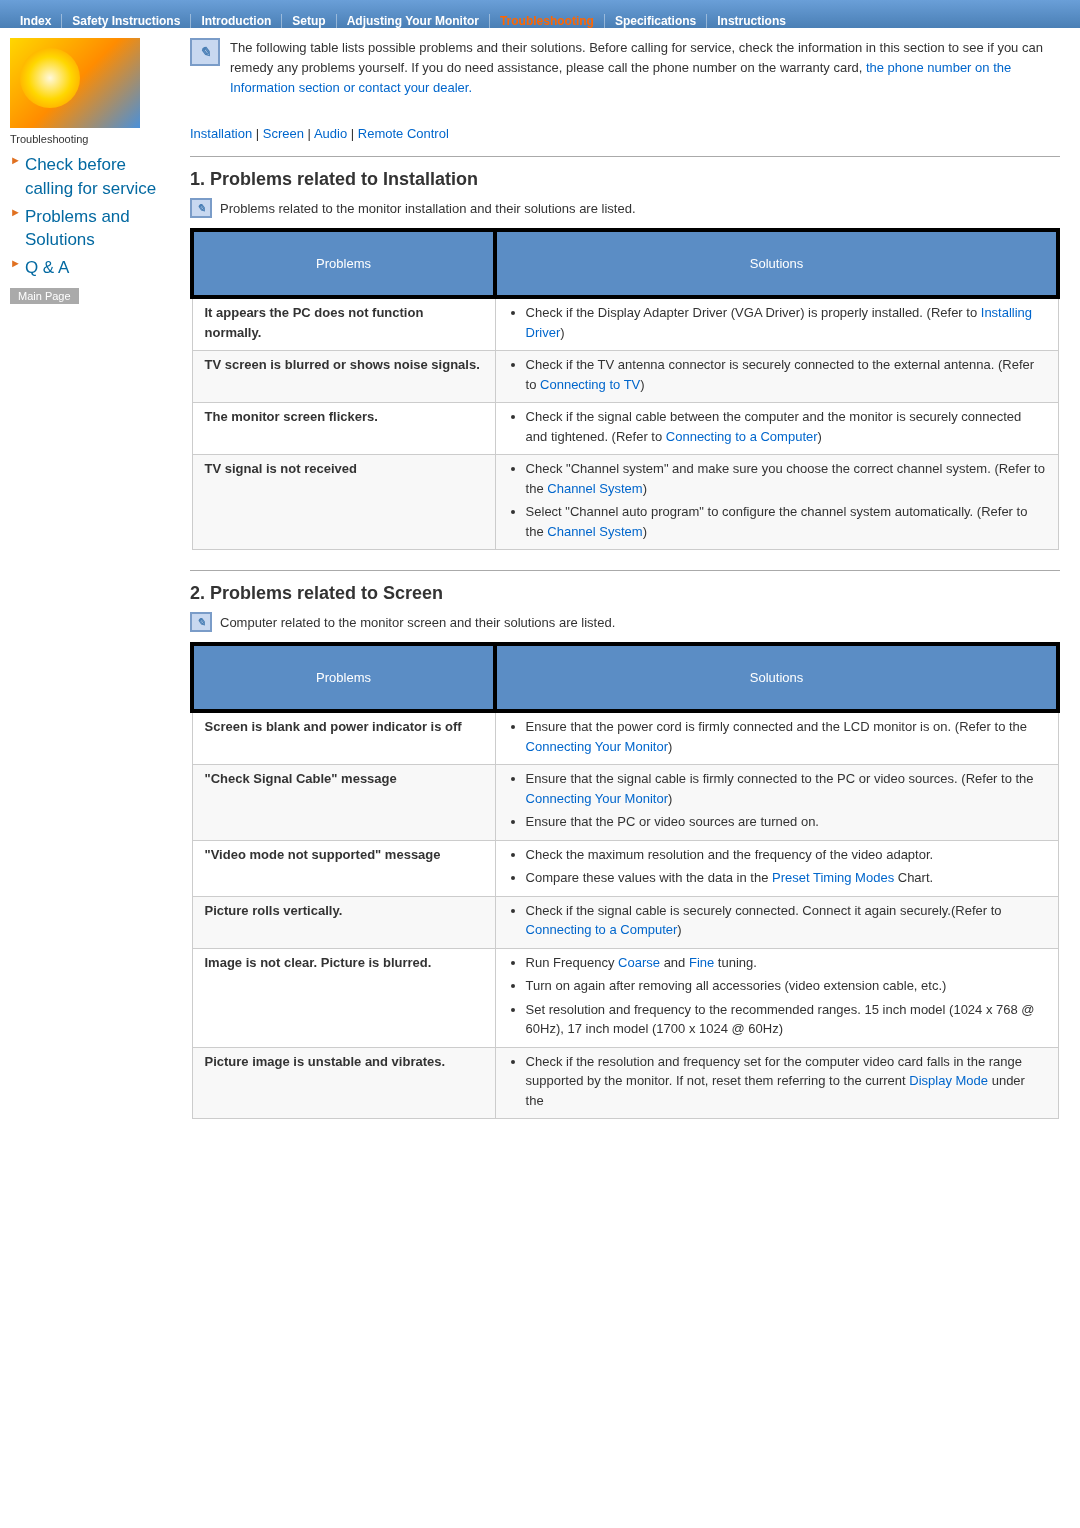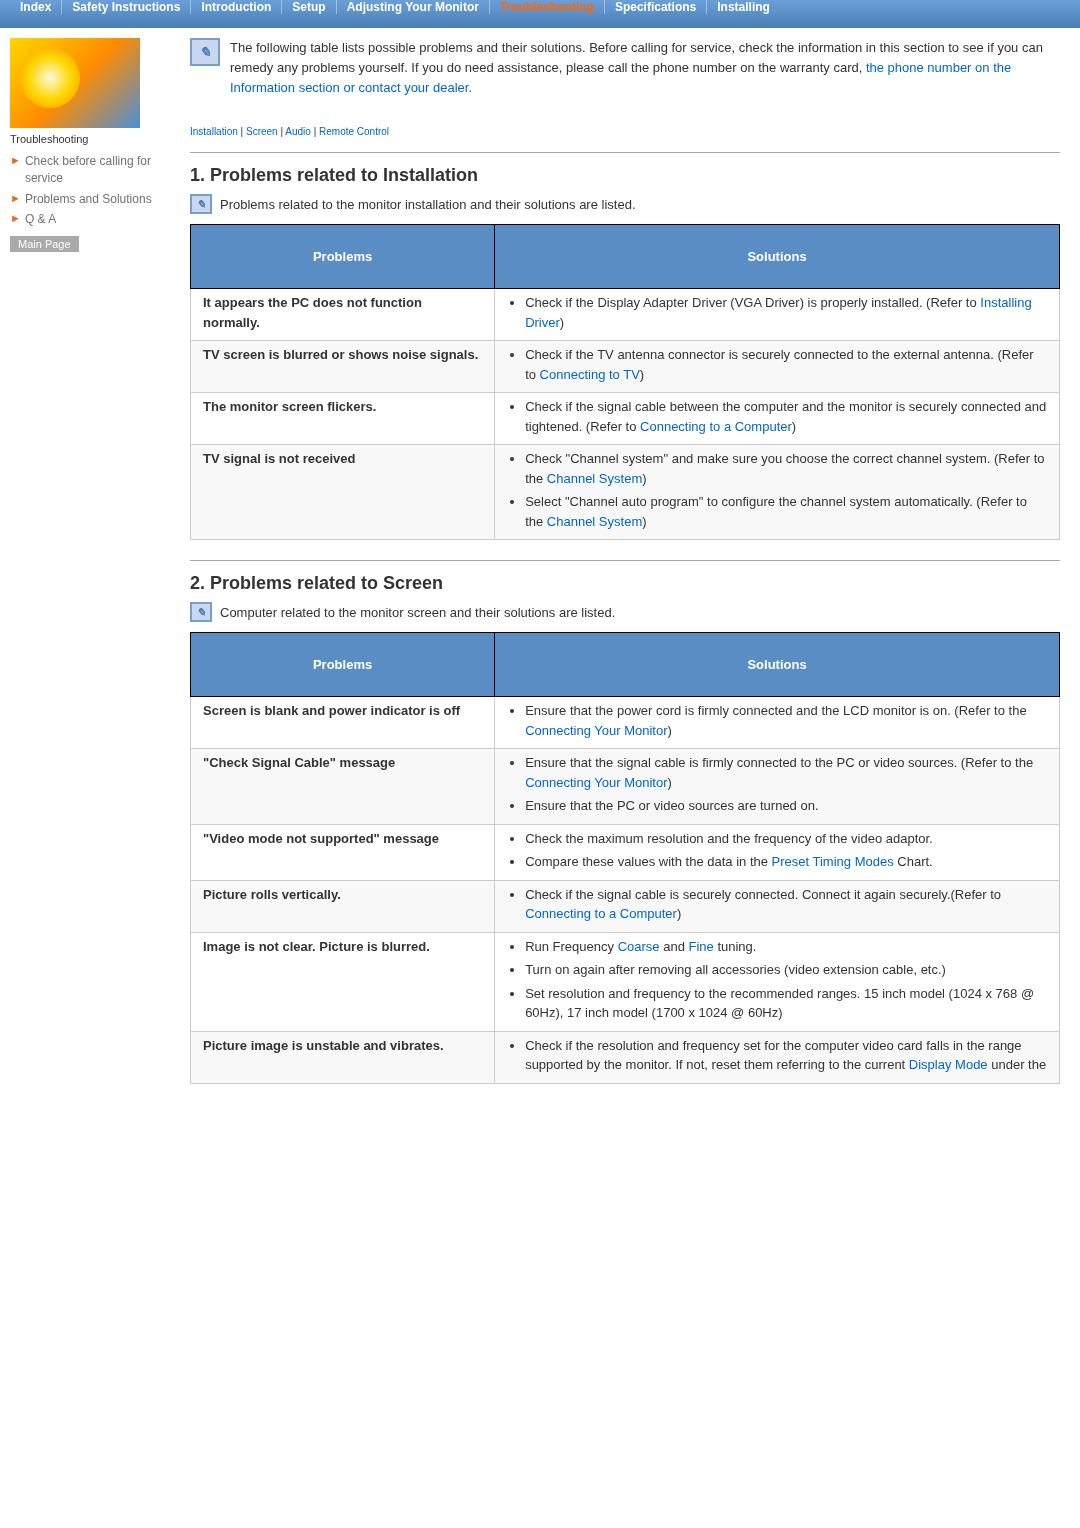--- a/index.html
+++ b/index.html
@@ -2,21 +2,21 @@
 <html><head>
   <meta charset="utf-8">
   <style>
     * { margin: 0; padding: 0; box-sizing: border-box; }
     body { font-family: Arial, sans-serif; font-size: 13px; color: #333; background: #fff; width: 1080px; }
 
     
     .top-nav {
       background: linear-gradient(to bottom, #6a9fd8, #4a7fb5);
       display: flex;
-      align-items: flex-start;
+      align-items: flex-end;
       padding: 0 10px;
       height: 28px;
     }
     .top-nav a {
       color: #fff;
       text-decoration: none;
       font-size: 12px;
       font-weight: bold;
       padding: 0 10px;
       border-right: 1px solid rgba(255,255,255,0.4);
@@ -67,23 +67,23 @@
       margin-bottom: 4px;
       font-size: 12px;
     }
     .sidebar-arrow {
       color: #e07020;
       margin-right: 4px;
       font-size: 11px;
       margin-top: 1px;
     }
     .sidebar-link a {
-      color: #737373;
+      color: #0369a1;
       text-decoration: none;
-      font-size: 12px;
+      font-size: 17px;
       line-height: 1.4;
     }
     .main-page-btn {
       background: #aaa;
       color: #fff;
       font-size: 11px;
       padding: 2px 8px;
       border: none;
       cursor: pointer;
       margin-top: 4px;
@@ -116,21 +116,21 @@
       font-size: 14px;
       color: #4a7fb5;
       font-style: italic;
       font-weight: bold;
     }
     .intro-text { font-size: 13px; color: #333; line-height: 1.55; }
     .intro-text a { color: #0066cc; text-decoration: none; }
 
     .anchor-links {
       margin-bottom: 15px;
-      font-size: 10px;
+      font-size: 13px;
       margin-top: 28px;
     }
     .anchor-links a { color: #0066cc; text-decoration: none; }
 
     hr { border: none; border-top: 1px solid #aaa; margin: 12px 0; }
 
     .section-title {
       font-size: 18px;
       font-weight: bold;
       color: #333;
@@ -147,22 +147,22 @@
     .problems-table {
       width: 100%;
       border-collapse: collapse;
       margin-bottom: 20px;
       font-size: 13px;
     }
     .problems-table th {
       background: #5b8dc5;
       color: #fff;
       padding: 24px 12px;
-      font-weight: bold;
-      border: 1px solid #000000;
+      font-weight: normal;
+      border: 4px solid #000000;
     }
     .problems-table td {
       padding: 4px 12px;
       border: 1px solid #ccc;
       vertical-align: top;
       line-height: 1.5;
     }
     .problems-table tr:nth-child(even) td { background: #f8f8f8; }
     .problems-table td:first-child { font-weight: bold; width: 35%; }
     .problems-table td a { color: #0066cc; text-decoration: none; }
@@ -173,21 +173,21 @@
 <body>
 
 <div class="top-nav">
   <a href="#">Index</a>
   <a href="#">Safety Instructions</a>
   <a href="#">Introduction</a>
   <a href="#">Setup</a>
   <a href="#">Adjusting Your Monitor</a>
   <a href="#" class="active">Troubleshooting</a>
   <a href="#">Specifications</a>
-  <a href="#">Installing</a>
+  <a href="#">Instructions</a>
 </div>
 
 <div class="main-layout">
 
   <div class="sidebar">
     <div class="sidebar-image"></div>
     <div class="sidebar-label">Troubleshooting</div>
 
     <div class="sidebar-link">
       <span class="sidebar-arrow">►</span>

